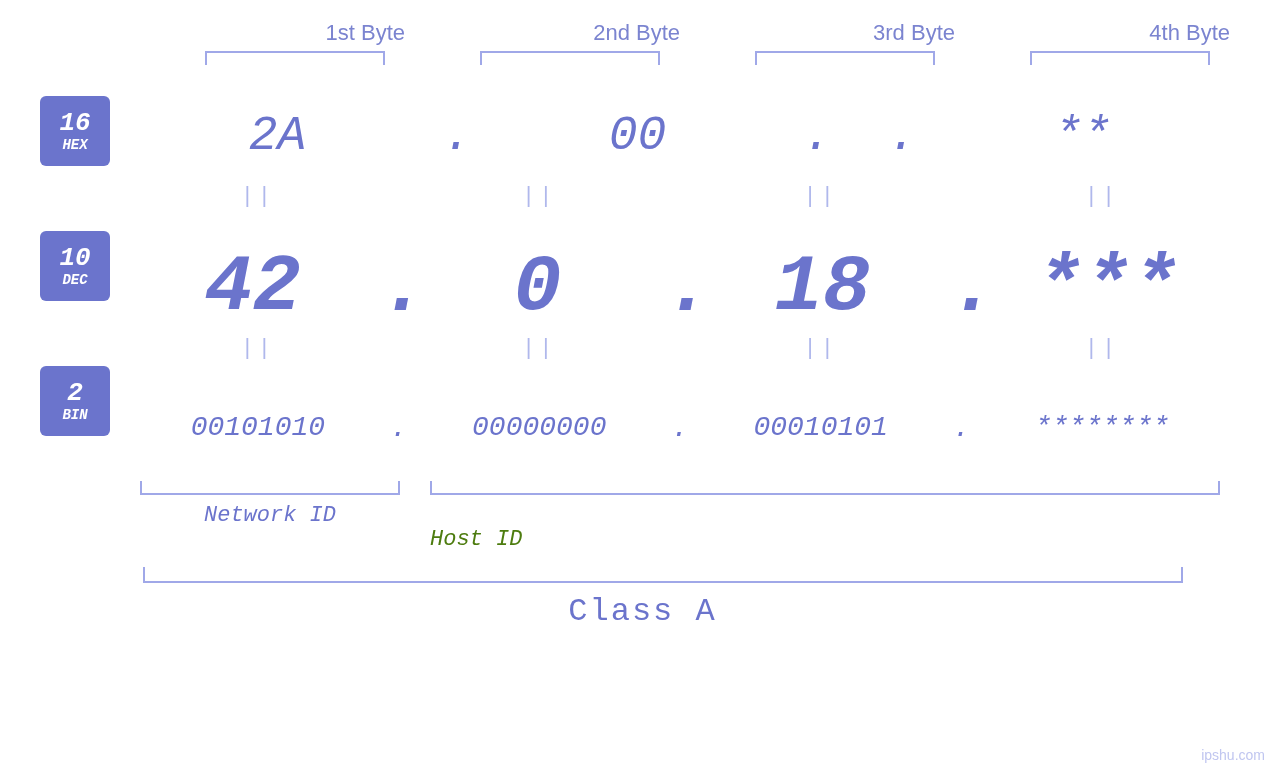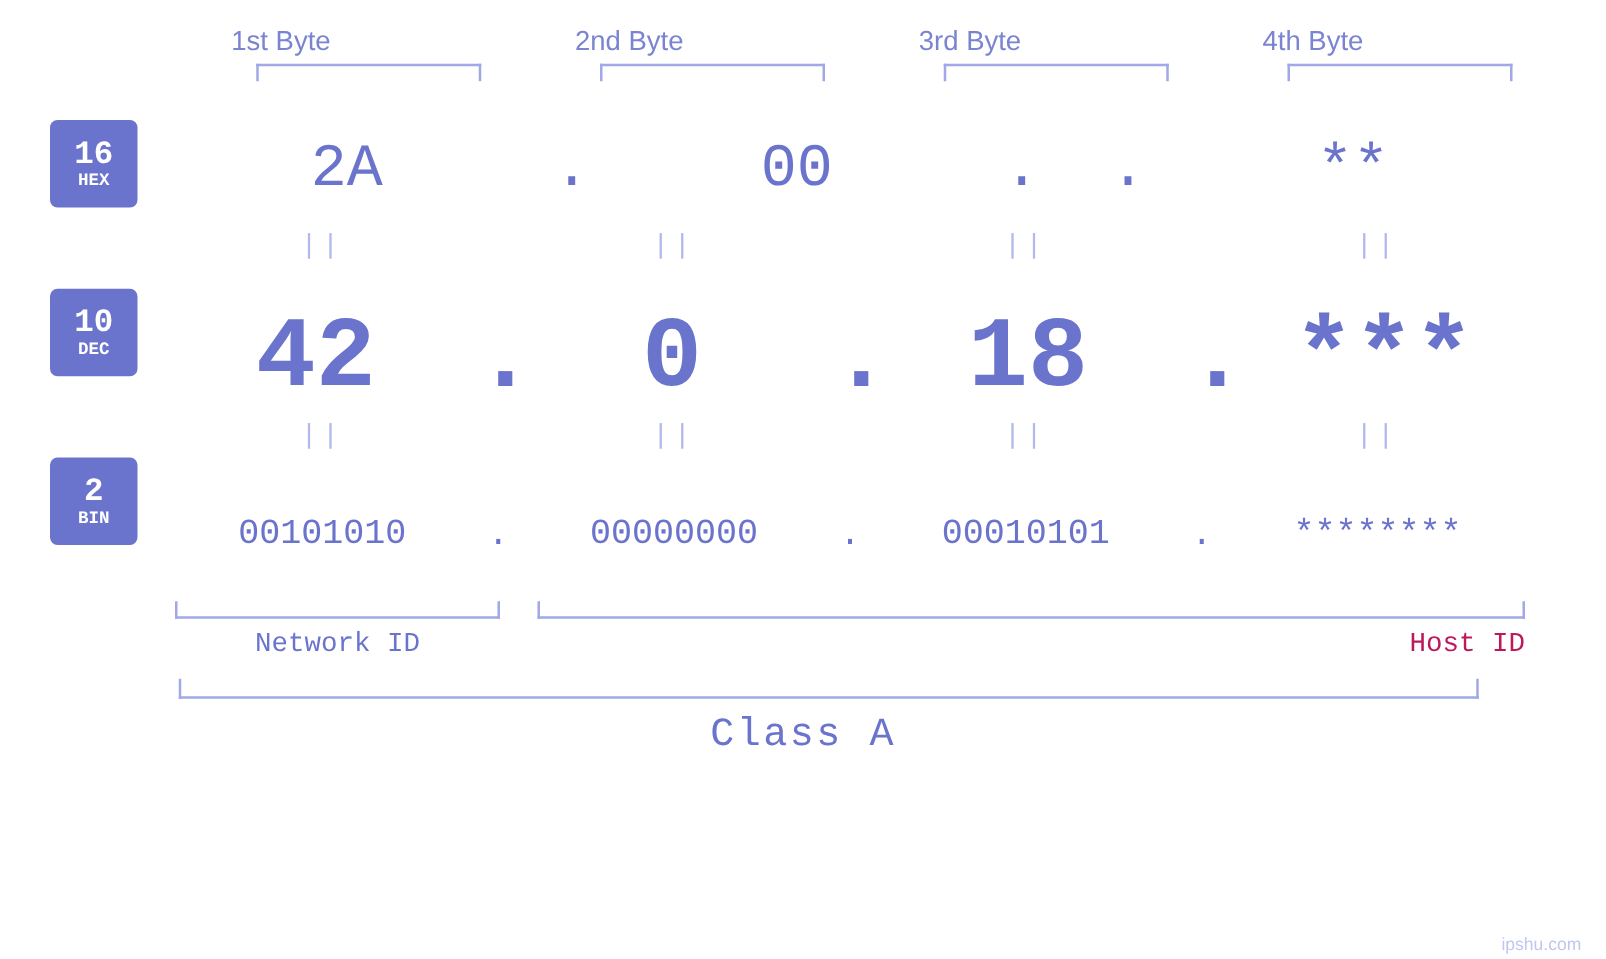--- a/index.html
+++ b/index.html
@@ -28,21 +28,21 @@
       width: 1100px;
       margin-left: 130px;
       margin-top: 20px;
       justify-content: space-around;
     }
 
     .byte-header {
       color: #7b84d0;
       font-size: 22px;
       font-family: Arial, sans-serif;
-      text-align: left;
+      text-align: right;
       width: 220px;
     }
 
     
     .bracket-row {
       display: flex;
       width: 1100px;
       margin-left: 130px;
       height: 20px;
       justify-content: space-around;
@@ -55,20 +55,21 @@
       border-bottom: none;
       height: 14px;
     }
 
     
     .content-area {
       display: flex;
       width: 1285px;
       margin-top: 15px;
       align-items: flex-start;
+      font-style: italic;
     }
 
     
     .base-labels {
       display: flex;
       flex-direction: column;
       margin-left: 40px;
       margin-top: 10px;
       gap: 65px;
     }
@@ -271,21 +272,21 @@
 
       <div style="display:flex; width:1080px; margin-top:8px; gap:0;">
         <div style="width:260px; border:2px solid #a0a8e8; border-top:none; height:14px;"></div>
         <div style="width:30px;"></div>
         <div style="flex:1; border:2px solid #a0a8e8; border-top:none; height:14px;"></div>
       </div>
 
       <div style="display:flex; width:1080px; margin-top:8px;">
         <div style="width:260px; color:#6b74cc; font-size:22px; text-align:center;">Network ID</div>
         <div style="width:30px;"></div>
-        <div style="flex:1; color:#be185d; font-size:22px; text-align:right;">Host ID</div>
+        <div style="flex:1; color:#4d7c0f; font-size:22px; text-align:left;margin-top:24px;">Host ID</div>
       </div>
 
     </div>
   </div>
 
   <div style="width:1040px; border:2px solid #a0a8e8; border-top:none; height:16px; margin-top:15px; margin-left:40px;"></div>
 
   <div class="class-label">Class A</div>
 
   <div class="watermark">ipshu.com</div>

